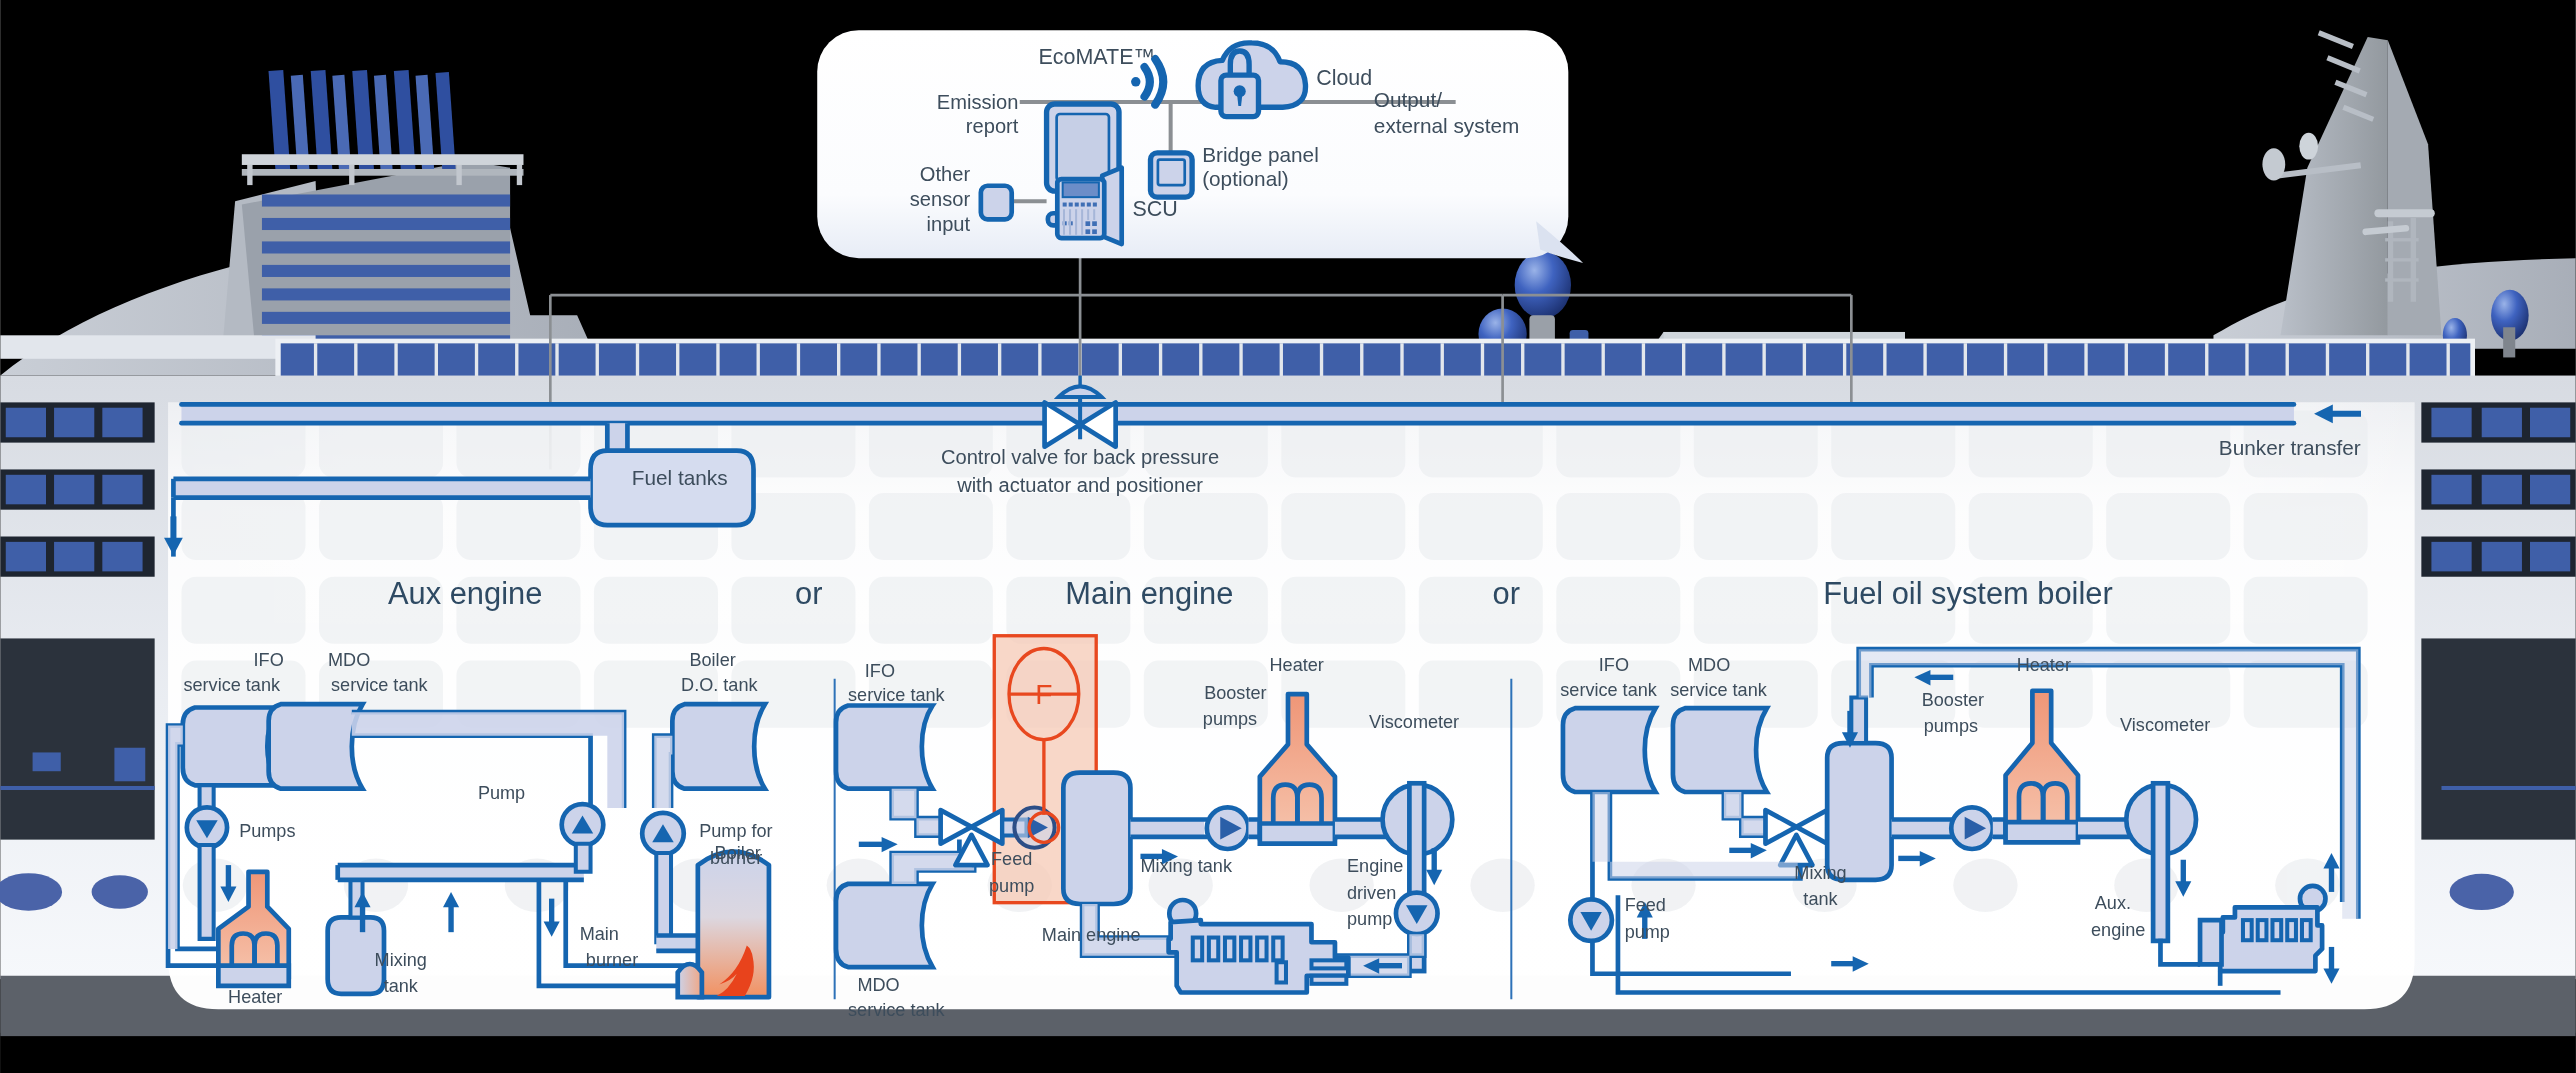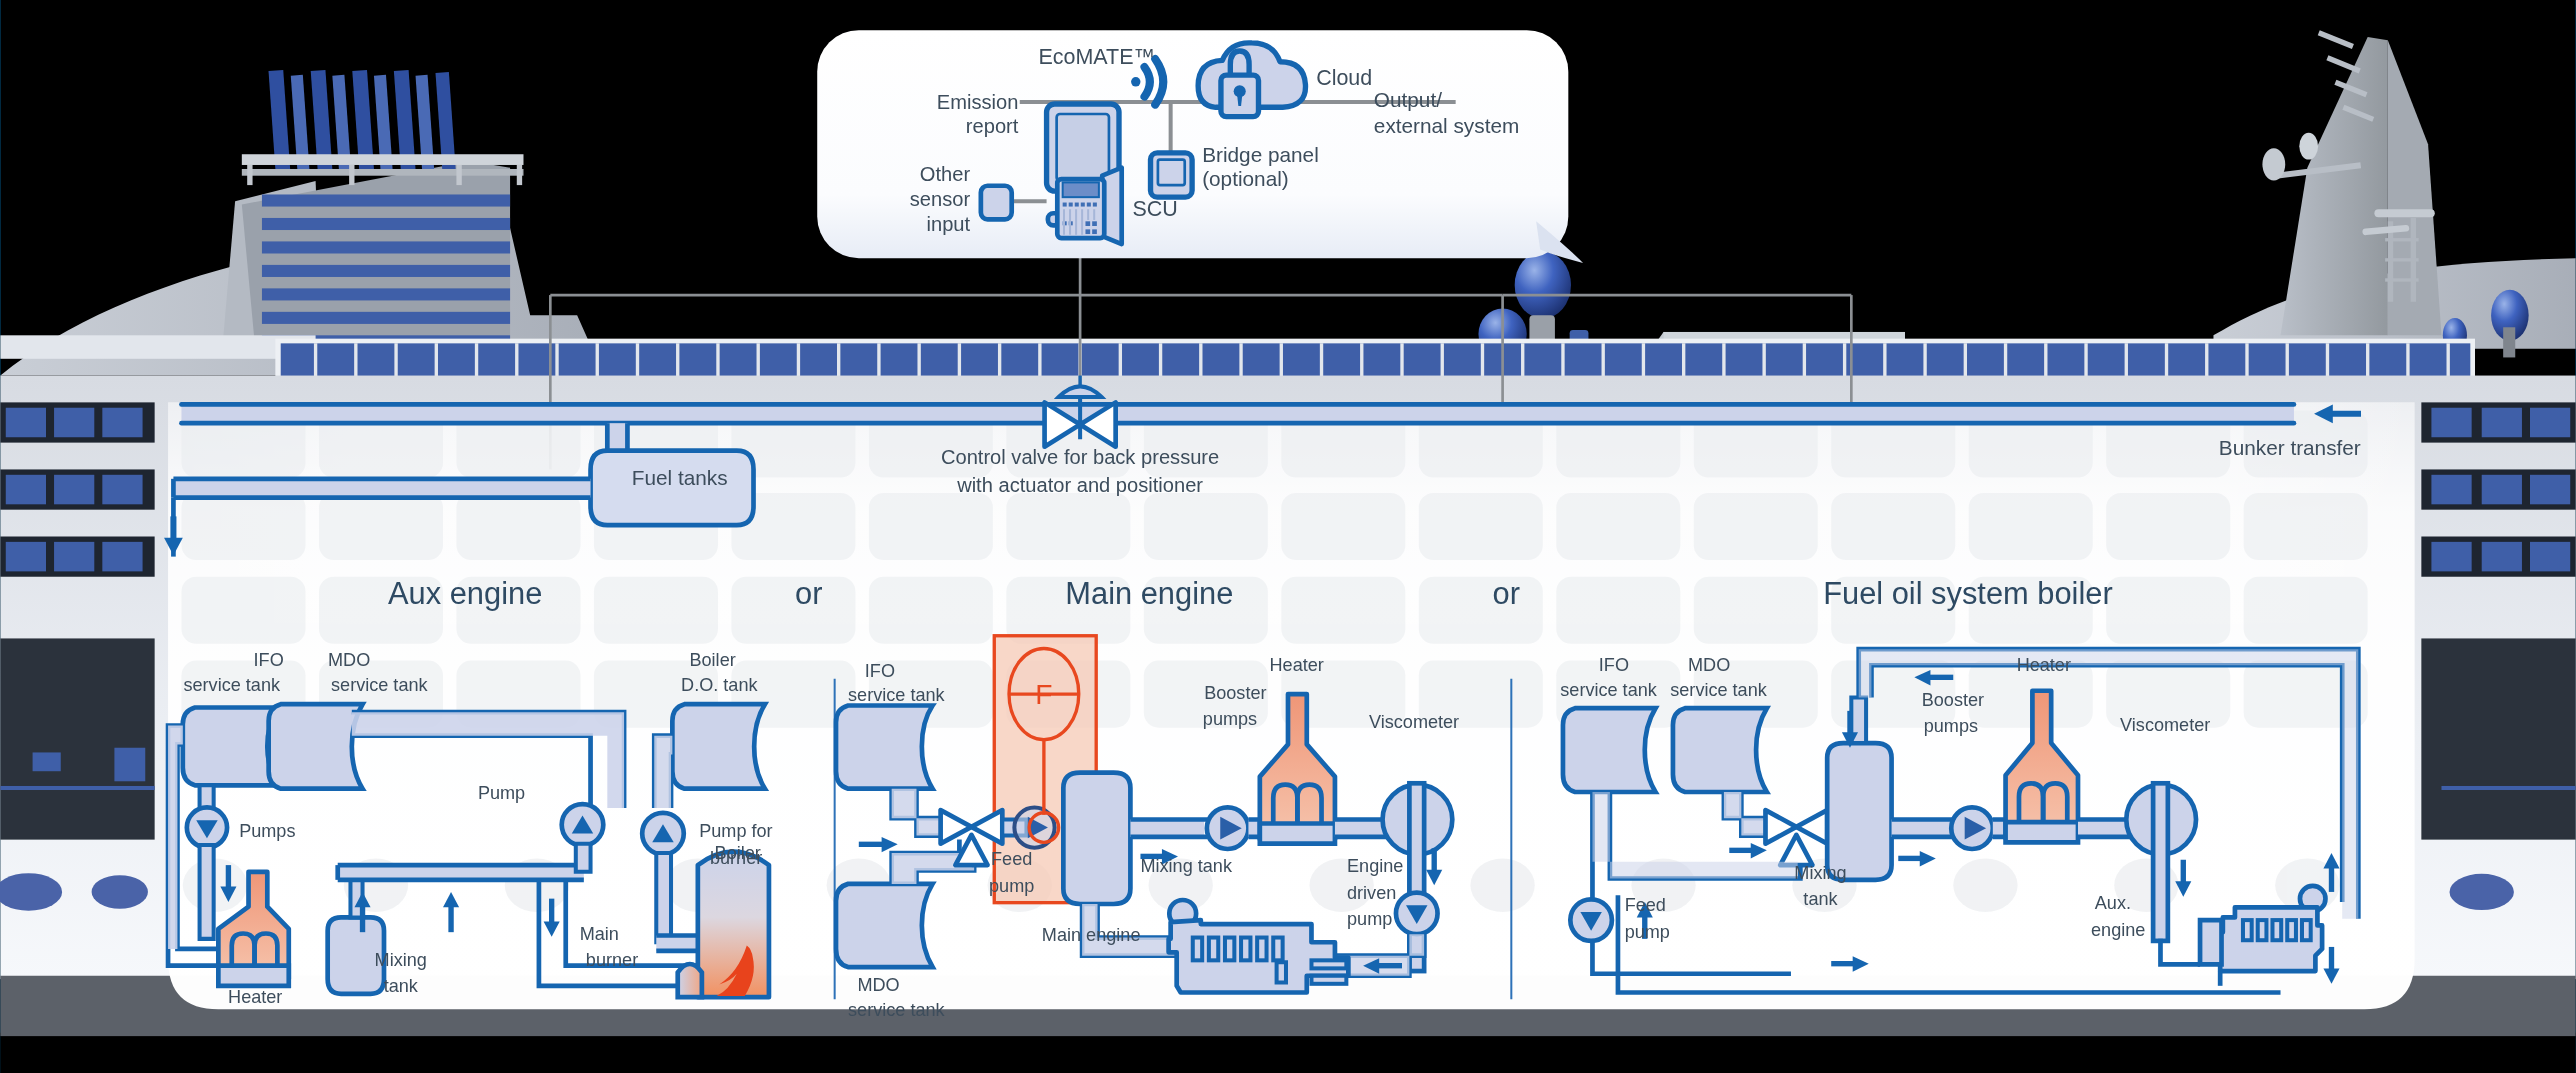--- a/index.html
+++ b/index.html
@@ -1,18 +1,18 @@
 <!DOCTYPE html>
 <html style="font-size:10.7px"><head>
 <meta charset="utf-8">
 <title>EcoMATE Fuel Oil System Diagram</title>
 <style>
   html,body{margin:0;padding:0;background:#000;}
   body{font-family:"Liberation Sans",sans-serif;}
-  #stage{position:relative;width:2576px;height:1073px;background:#0369a1;overflow:hidden;}
+  #stage{position:relative;width:2576px;height:1073px;background:#737373;overflow:hidden;}
   #stage svg.layer{position:absolute;left:0;top:0;width:2576px;height:1073px;}
   .lbl{fill:#3d4d5c;font-family:"Liberation Sans",sans-serif;}
   .sect{fill:#2e4a63;font-family:"Liberation Sans",sans-serif;font-size:46px;}
   .cap{font-size:27px;}
 </style>
 </head>
 <body>
 
 <div id="stage">
 

